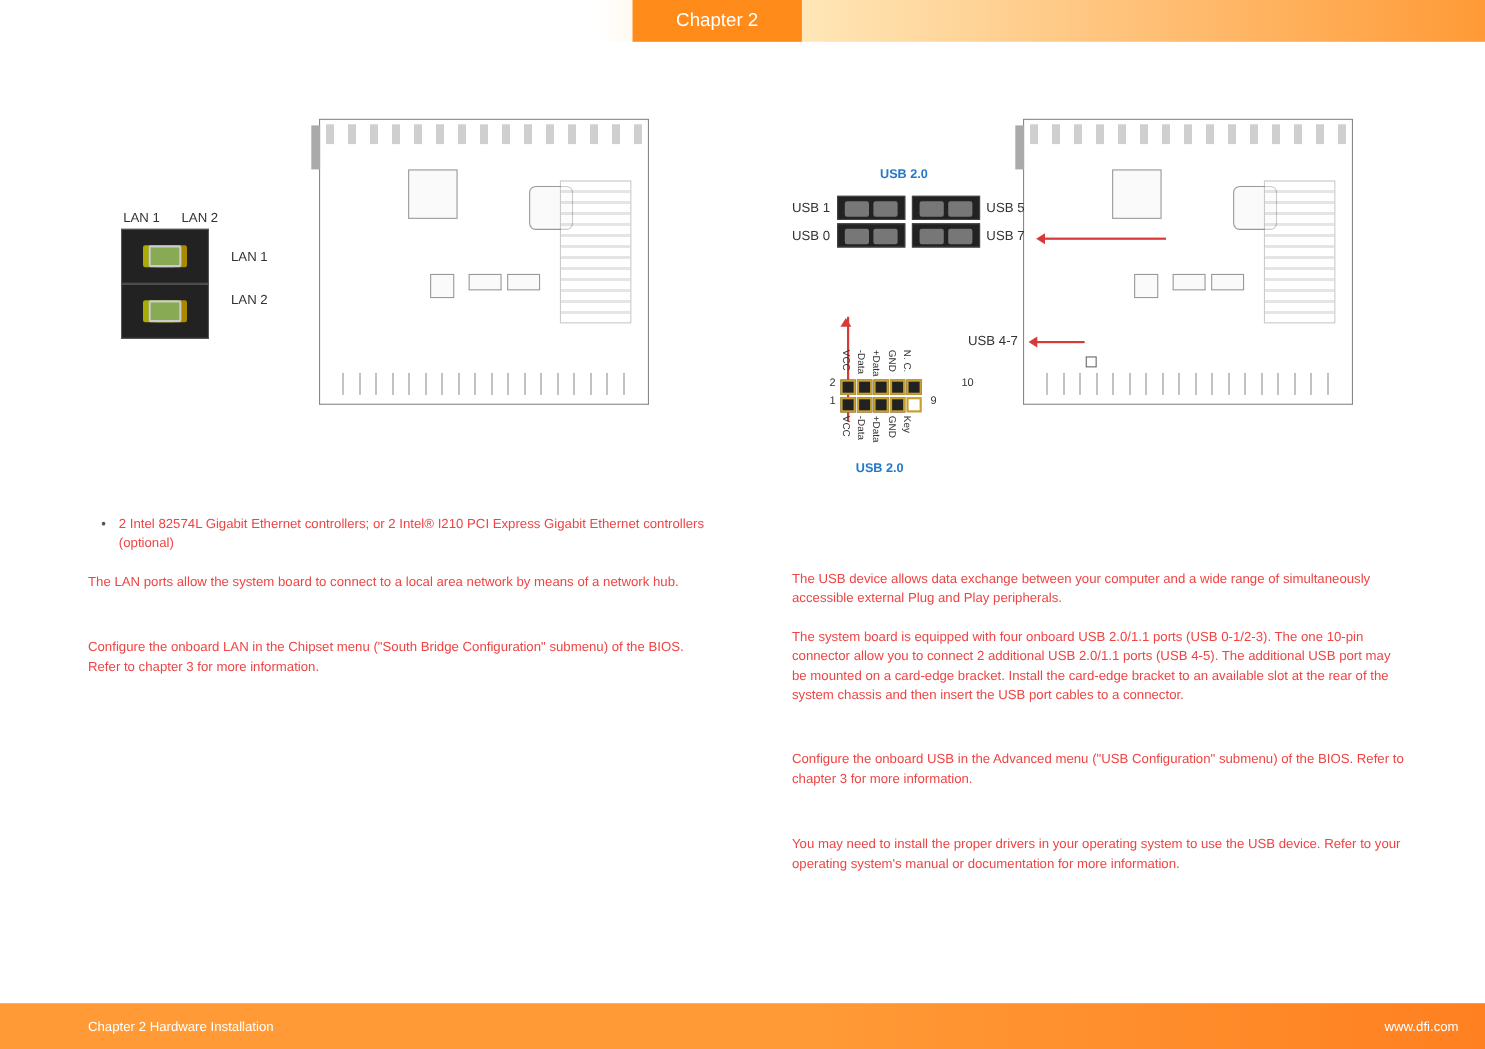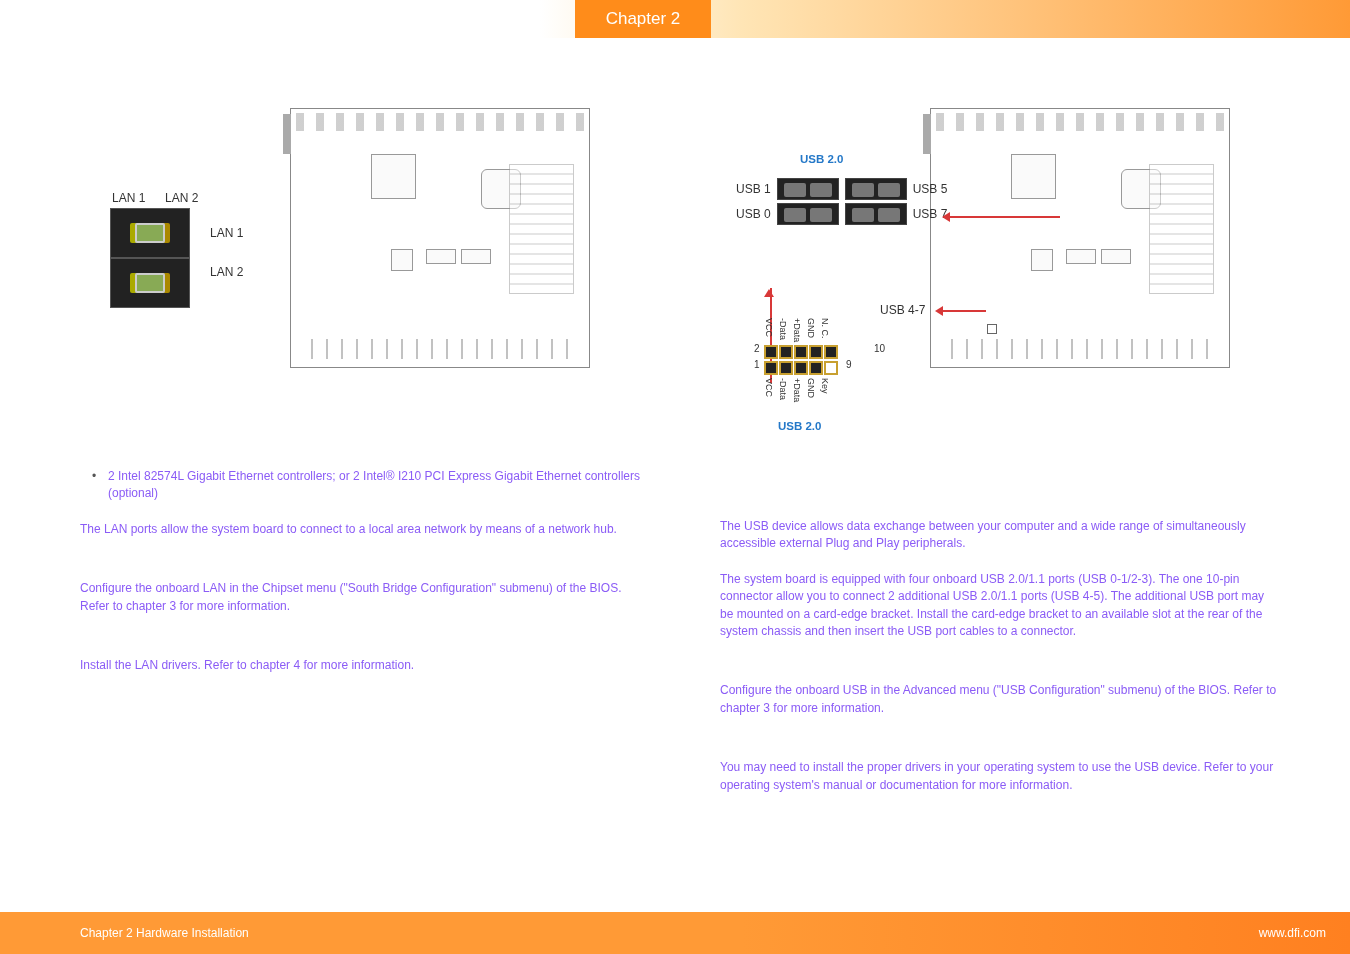--- a/index.html
+++ b/index.html
@@ -13,21 +13,21 @@
     }
     .top-band {
       height: 38px;
       background: linear-gradient(to right, #fff 0%, #fff 40%, #ffe5b5 55%, #ff9a36 100%);
       position: relative;
     }
     .chapter-tab {
       position: absolute;
       left: 575px;
       top: 0;
-      width: 136px;
+      width: 154px;
       height: 38px;
       background: #ff8c1a;
       color: #fff;
       font-size: 17px;
       line-height: 38px;
       text-align: center;
       font-weight: normal;
     }
     .page-body {
       display: flex;
@@ -113,39 +113,39 @@
     }
     .lbl {
       position: absolute;
       font-size: 12px;
       color: #333;
       white-space: nowrap;
     }
     .bullet-para, .para {
       font-size: 12px;
       line-height: 1.45;
-      color: #8b5cf6;
+      color: #ef4444;
       margin-bottom: 18px;
     }
     .bullet-para {
       padding-left: 28px;
       position: relative;
     }
     .bullet-para::before {
       content: "•";
       position: absolute;
       left: 12px;
       top: 0;
       color: #555;
     }
     .section-gap { height: 24px; }
     
     .usb-photo {
       position: absolute;
-      left: 16px;
+      left: 0;
       top: 70px;
     }
     .usb-lbl-row {
       display: flex;
       gap: 6px;
       align-items: center;
     }
     .usb-img {
       width: 62px; height: 22px;
       background: #222;
@@ -264,21 +264,20 @@
 
       <span class="lbl" style="left:130px; top:118px;">LAN 1</span>
       <span class="lbl" style="left:130px; top:157px;">LAN 2</span>
     </div>
 
     <div class="bullet-para">2 Intel 82574L Gigabit Ethernet controllers; or 2 Intel® I210 PCI Express Gigabit Ethernet controllers (optional)</div>
     <div class="para">The LAN ports allow the system board to connect to a local area network by means of a network hub.</div>
     <div class="section-gap"></div>
     <div class="para">Configure the onboard LAN in the Chipset menu ("South Bridge Configuration" submenu) of the BIOS. Refer to chapter 3 for more information.</div>
     <div class="section-gap"></div>
-    <div class="para">Install the LAN drivers. Refer to chapter 4 for more information.</div>
   </div>
 
   <div class="col">
 
     <div class="board-figure" style="height:330px;">
 
       <div class="mobo" style="right:0;">
         <div class="io-top"></div>
         <div class="chip cpu-sq"></div>
         <div class="chip big-sq"></div>

